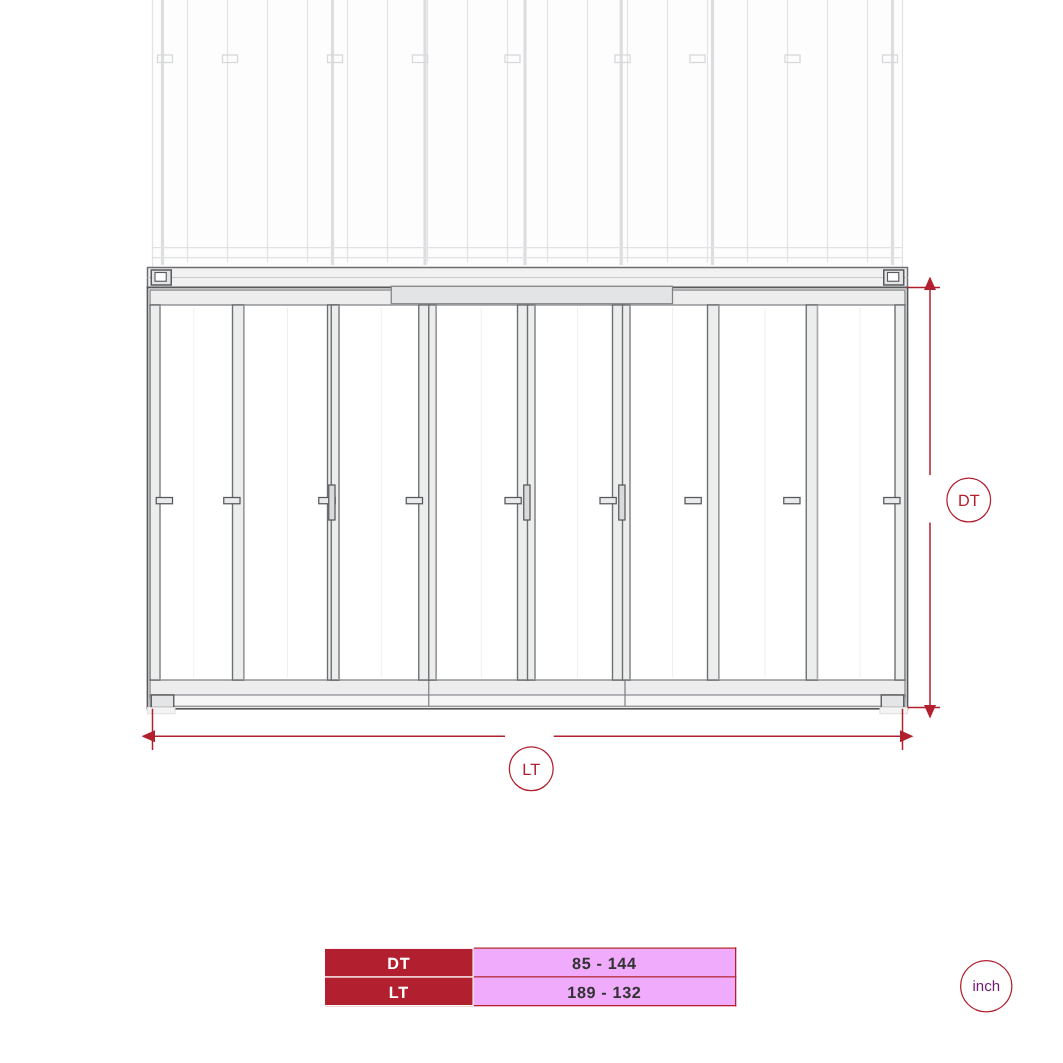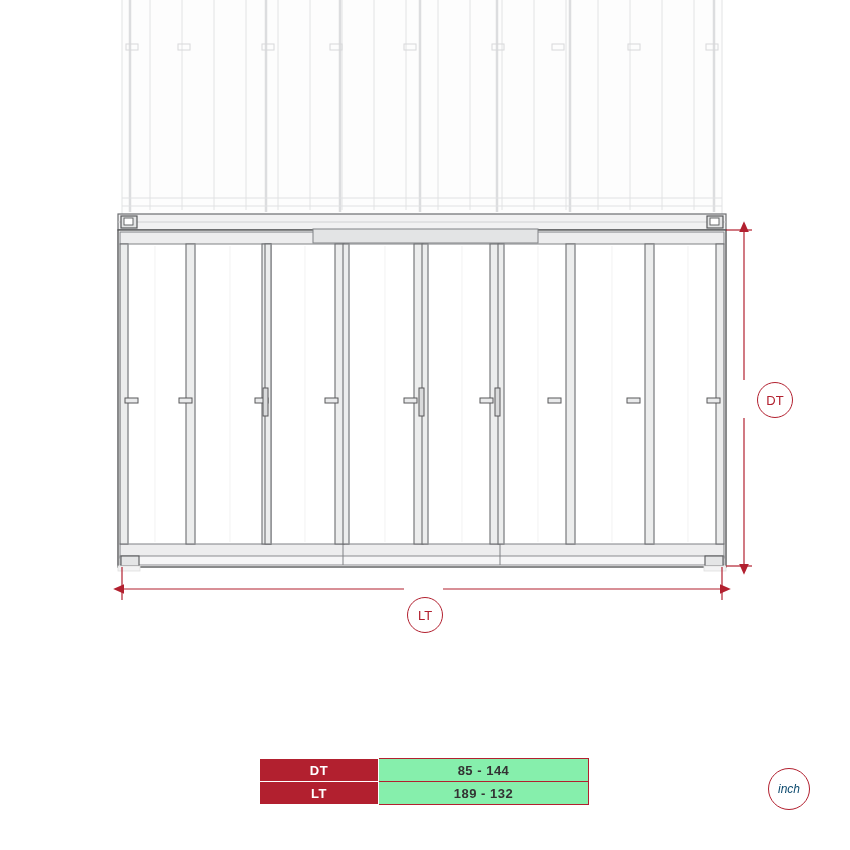--- a/index.html
+++ b/index.html
@@ -43,39 +43,38 @@
     vertical-align: middle;
     font-weight: bold;
     letter-spacing: 0.5px;
   }
   .dim-table td.key {
     background: #b2202f;
     color: #ffffff;
     width: 118px;
   }
   .dim-table td.val {
-    background: #86efac;
+    background: #f0abfc;
     color: #333333;
     border: 1px solid #b2202f;
   }
   .unit-badge {
     position: absolute;
     left: 768px;
     top: 768px;
     width: 40px;
     height: 40px;
     border: 1.5px solid #b2202f;
     border-radius: 50%;
-    color: #0c4a6e;
+    color: #701a75;
     font-size: 12px;
     display: flex;
     align-items: center;
     justify-content: center;
     font-weight: normal;
-    font-style: italic;
   }
   .dim-label {
     position: absolute;
     border: 1.4px solid #b2202f;
     border-radius: 50%;
     color: #b2202f;
     font-size: 13px;
     display: flex;
     align-items: center;
     justify-content: center;

